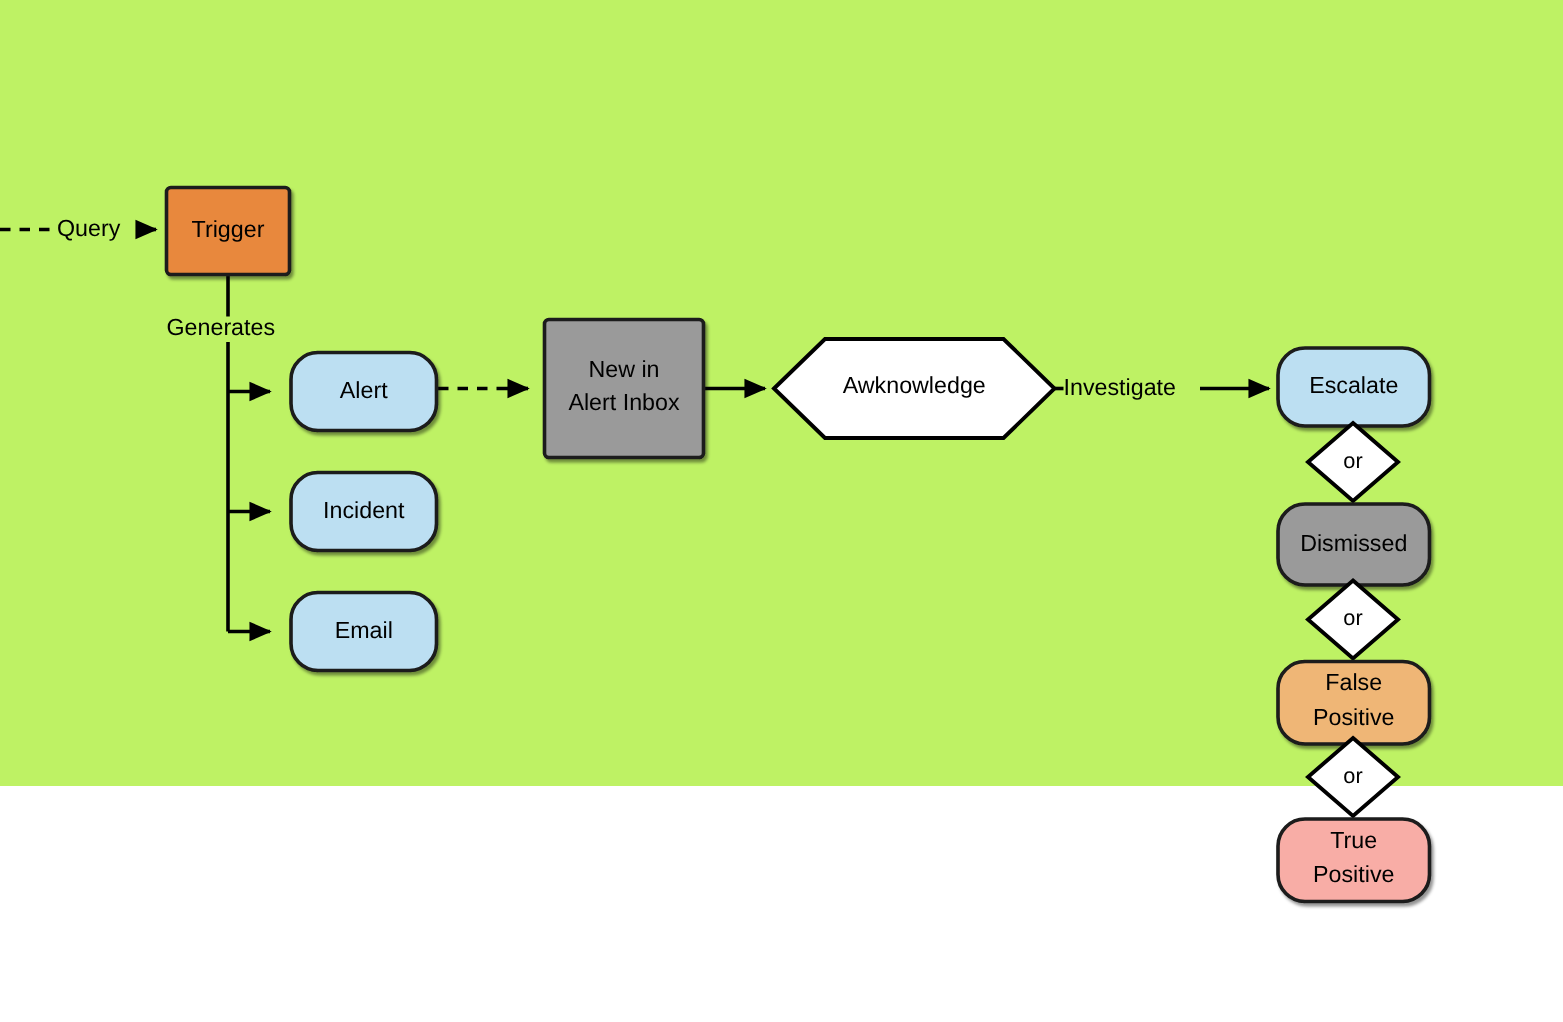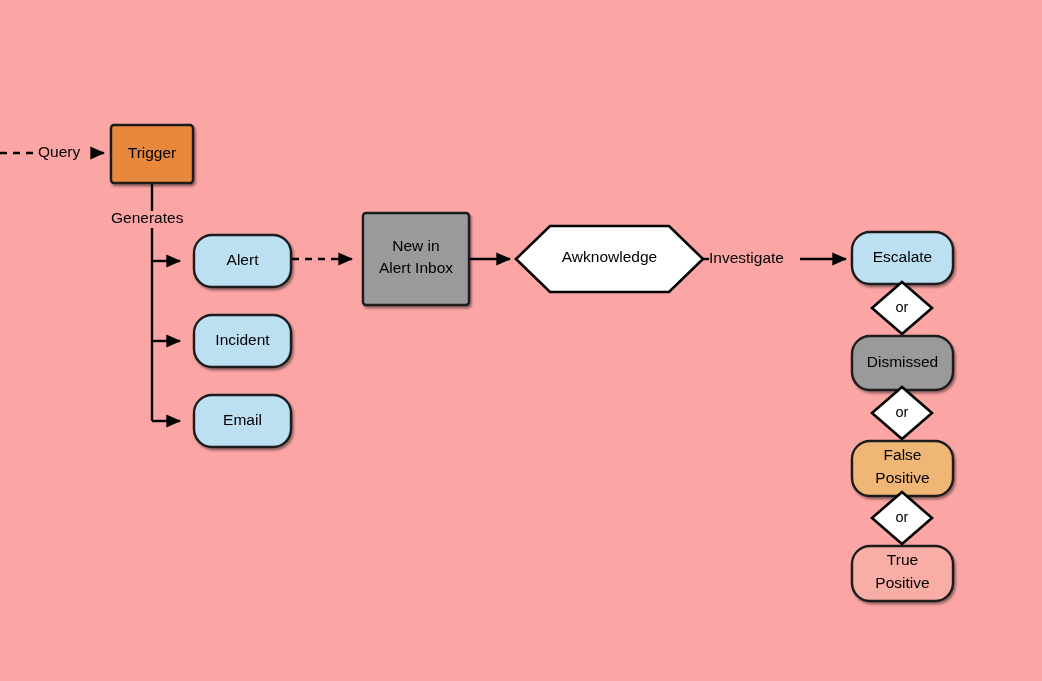--- a/index.html
+++ b/index.html
@@ -9,22 +9,22 @@
   }
   body {
     width: 1042px;
     height: 681px;
     overflow: hidden;
     font-family: "Liberation Sans", sans-serif;
   }
   #diagram-root {
     position: relative;
     width: 1042px;
-    height: 681px;
-    background: #fca5a5;
+    height: 524px;
+    background: #bef264;
   }
   svg#flow {
     display: block;
     width: 1042px;
     height: 681px;
   }
   .node-shape {
     stroke: #1a1a1a;
     stroke-width: 2.4;
   }

